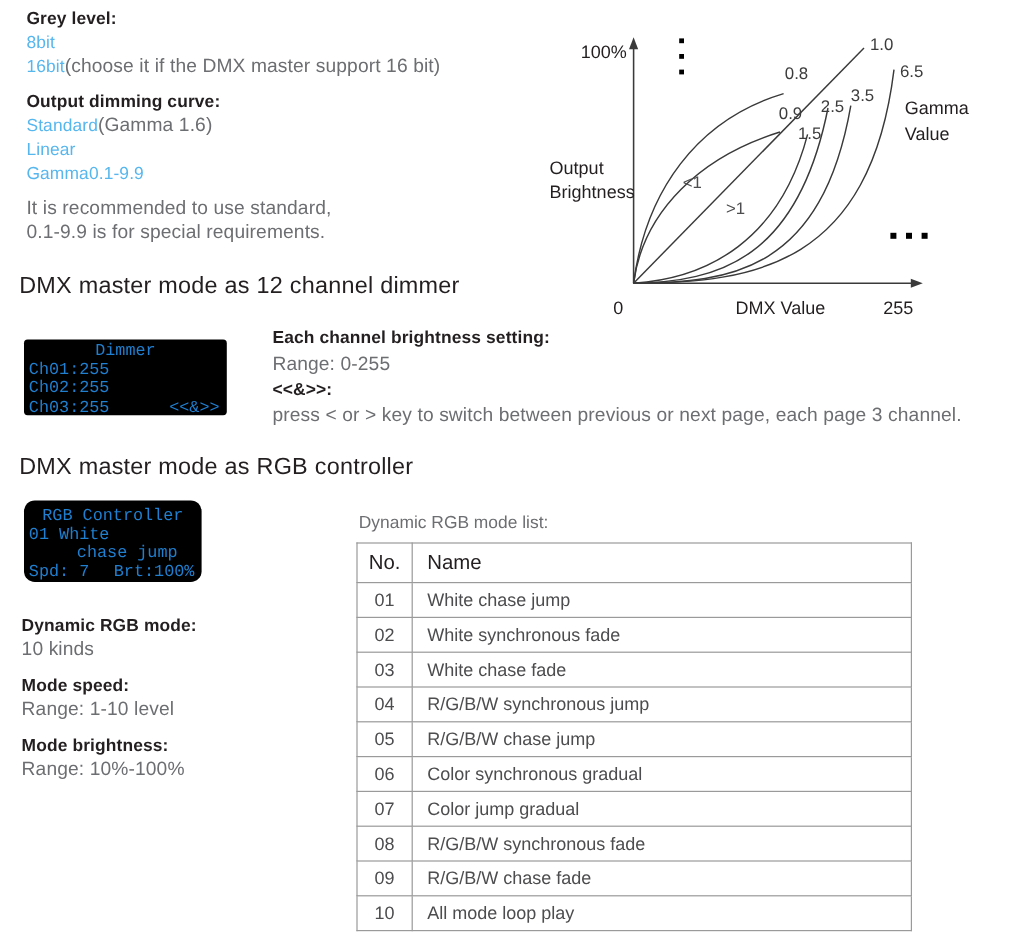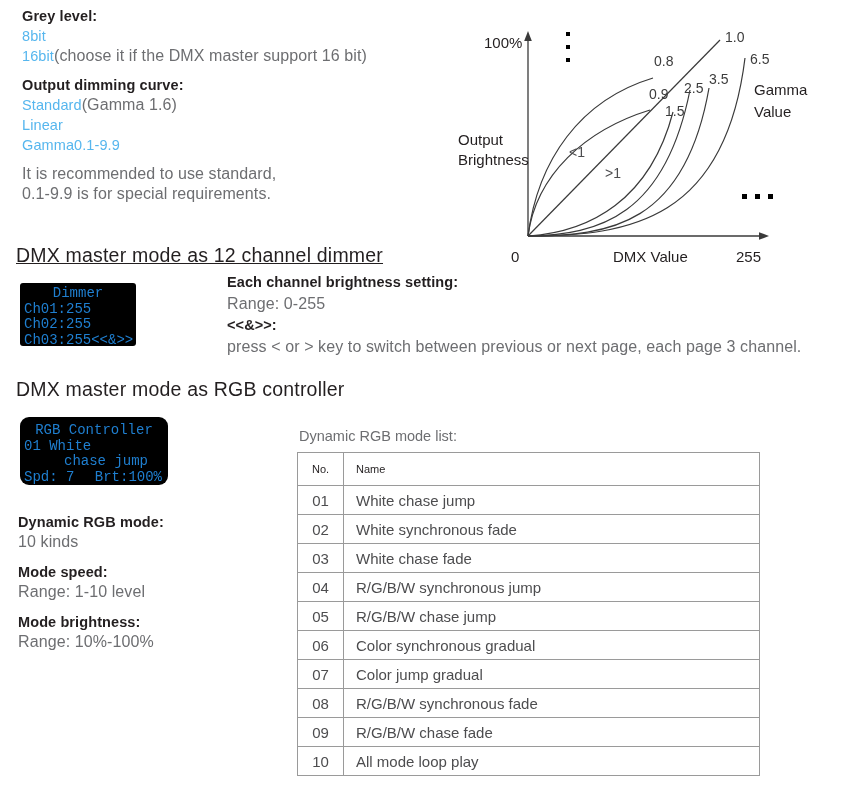--- a/index.html
+++ b/index.html
@@ -48,37 +48,37 @@
   .gap { height: 9px; }
 
   
   .section-heading {
     position: absolute;
     font-size: 19.5px;
     color: #231f20;
     letter-spacing: 0.2px;
     white-space: nowrap;
   }
-  #heading-dimmer { left: 16px; top: 244px; text-decoration: underline; }
+  #heading-dimmer { left: 16px; top: 227px; }
   #heading-rgb    { left: 16px; top: 378px; }
 
   
   .lcd {
     position: absolute;
     background: #000000;
     color: #1f7fd0;
     font-family: "Liberation Mono", "DejaVu Sans Mono", monospace;
     font-size: 14px;
     line-height: 15.5px;
     overflow: hidden;
     box-sizing: border-box;
   }
   #lcd-dimmer {
     left: 20px; top: 283px;
-    width: 116px; height: 63px;
+    width: 169px; height: 63px;
     border-radius: 3px;
     padding: 3px 0 0 0;
   }
   #lcd-rgb {
     left: 20px; top: 417px;
     width: 148px; height: 68px;
     border-radius: 9px;
     padding: 6px 0 0 0;
   }
   .lcd-row { white-space: pre; padding-left: 4px; }
@@ -125,21 +125,21 @@
     height: 28px;
     padding: 0 0 0 12px;
     font-weight: normal;
     text-align: left;
     font-size: 15px;
     color: #4d4d4f;
     vertical-align: middle;
   }
   #mode-table th {
     color: #231f20;
-    font-size: 11px;
+    font-size: 17px;
     height: 32px;
   }
   #mode-table .col-no { width: 45px; text-align: center; padding-left: 0; }
 
   
   #gamma-chart {
     position: absolute;
     left: 450px;
     top: 0px;
     width: 392px;

